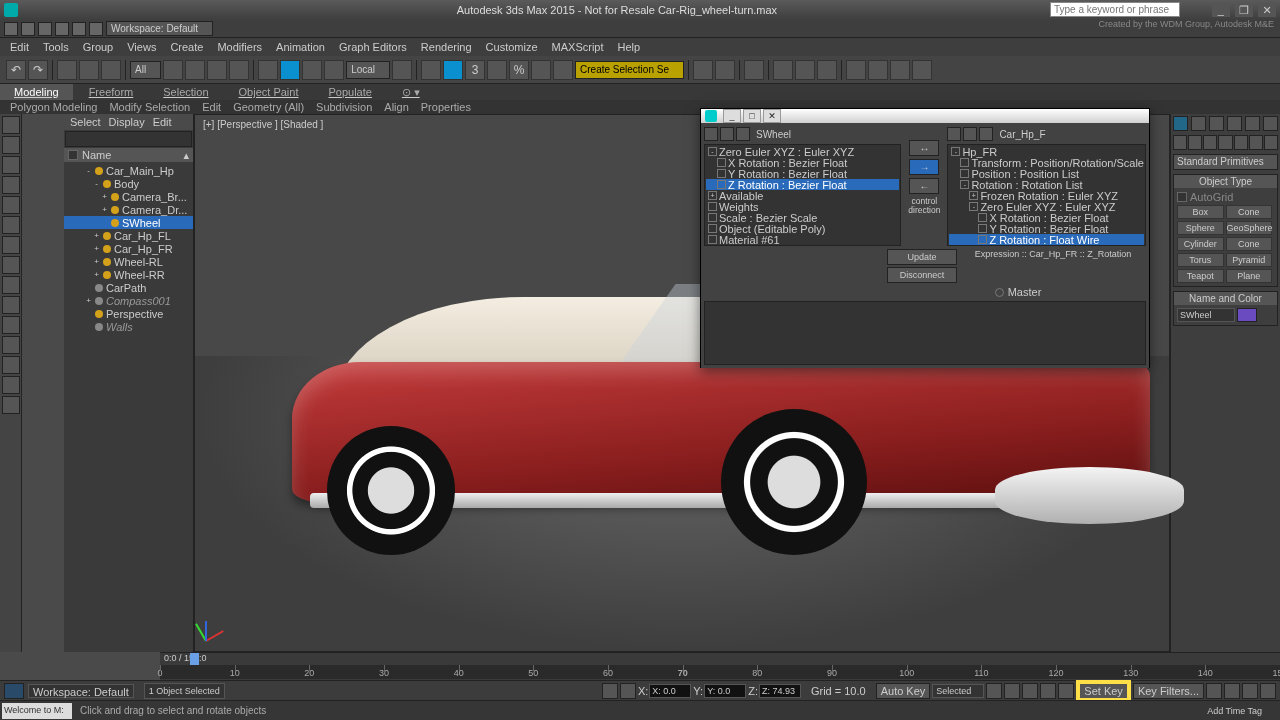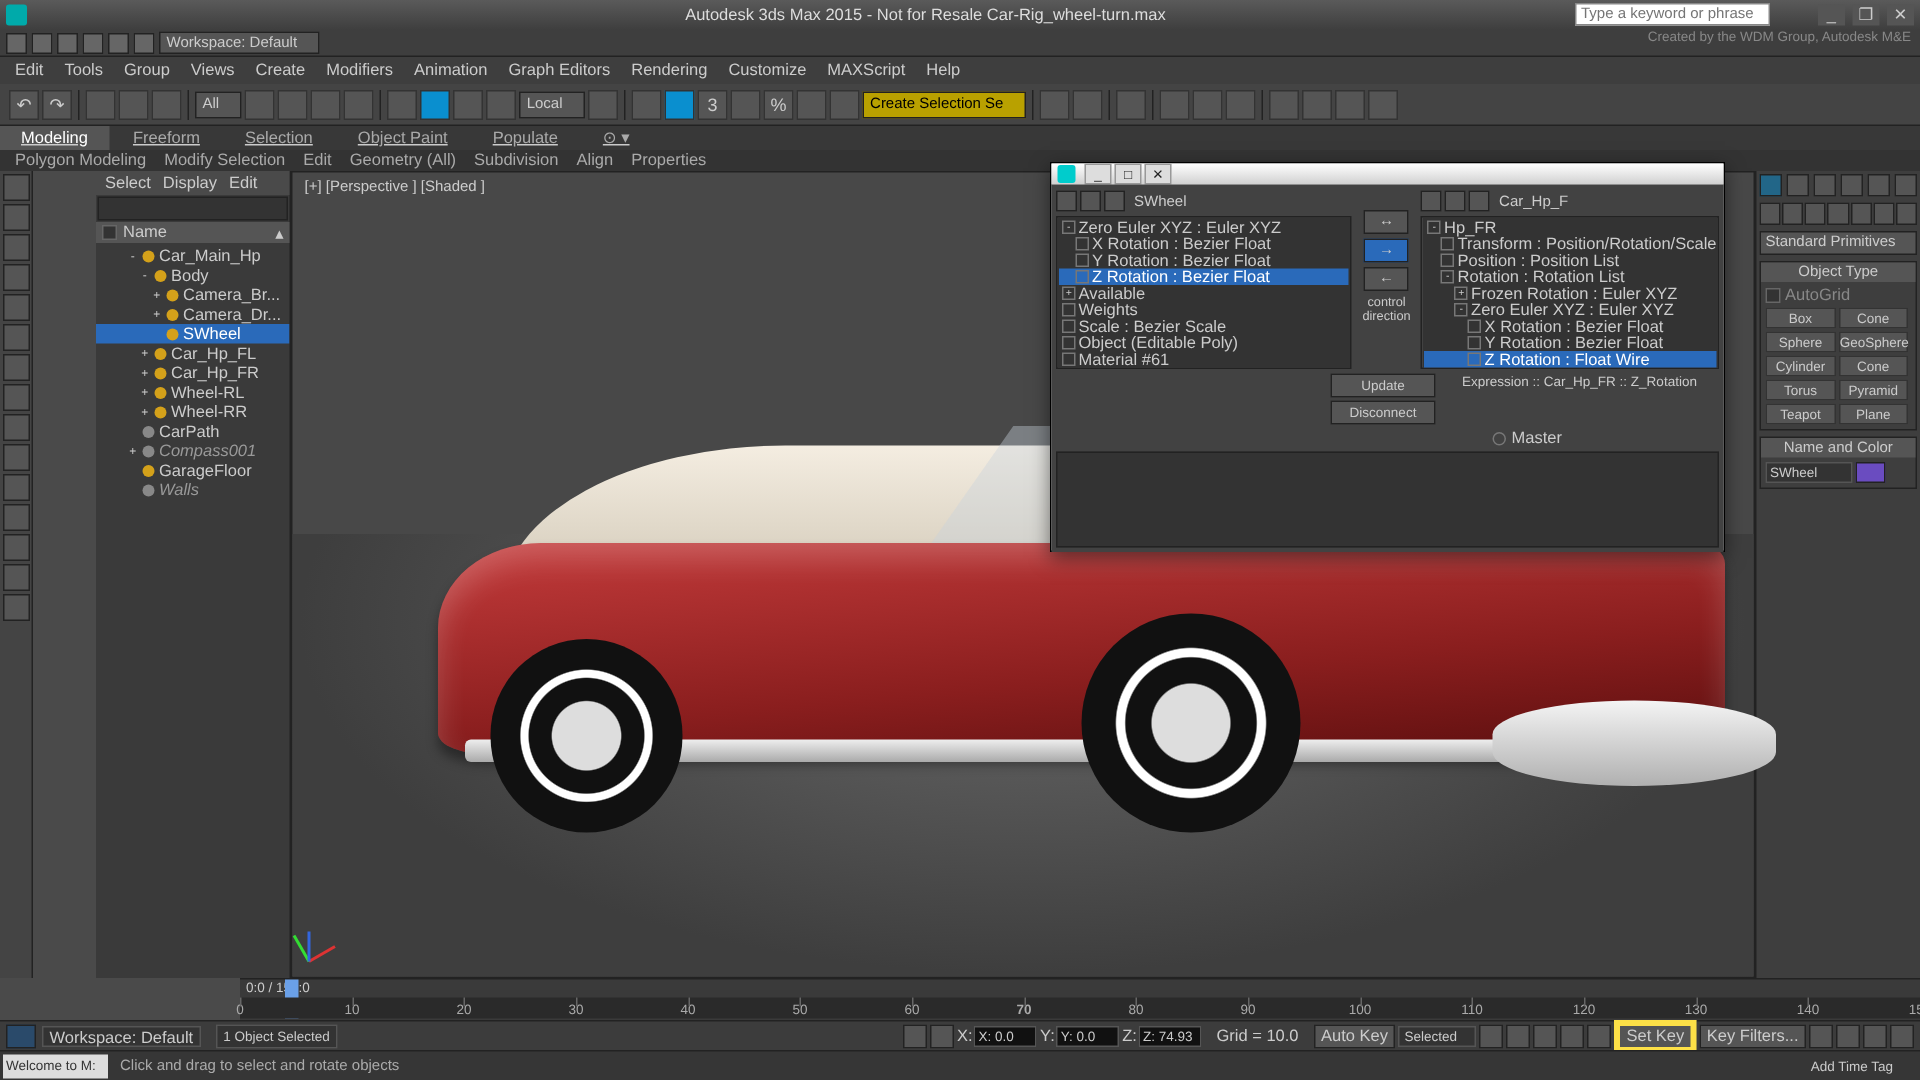--- a/index.html
+++ b/index.html
@@ -328,21 +328,21 @@
         <div class="row">
           <span class="ind" style="width:16px"></span>
           <span class="tog">+</span>
           <span class="dot grey"></span>
           <span class="itxt">Compass001</span>
         </div>
         <div class="row">
           <span class="ind" style="width:16px"></span>
           <span class="tog"></span>
           <span class="dot "></span>
-          <span class="">GarageFloor</span>
+          <span class="">Perspective</span>
         </div>
         <div class="row">
           <span class="ind" style="width:16px"></span>
           <span class="tog"></span>
           <span class="dot grey"></span>
           <span class="itxt">Walls</span>
         </div>
       </div>
   </div>
 

